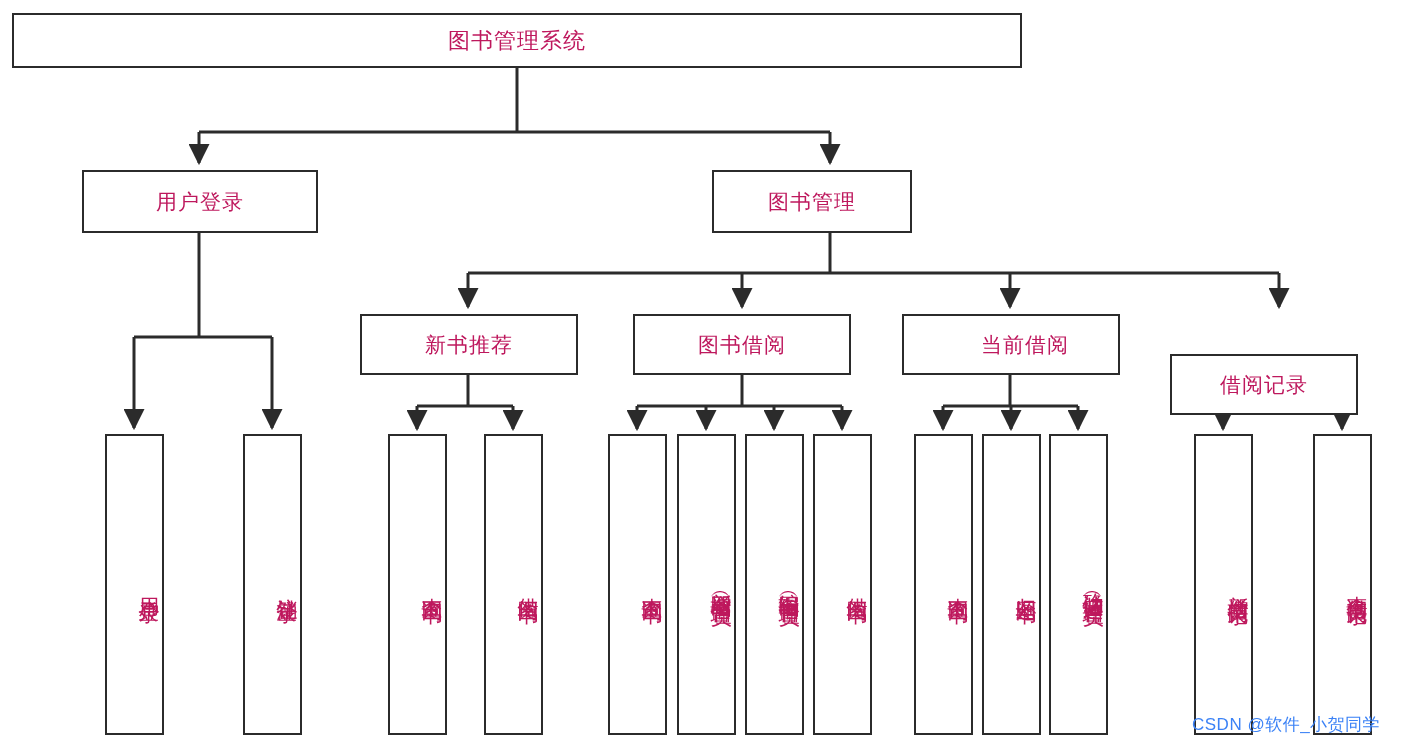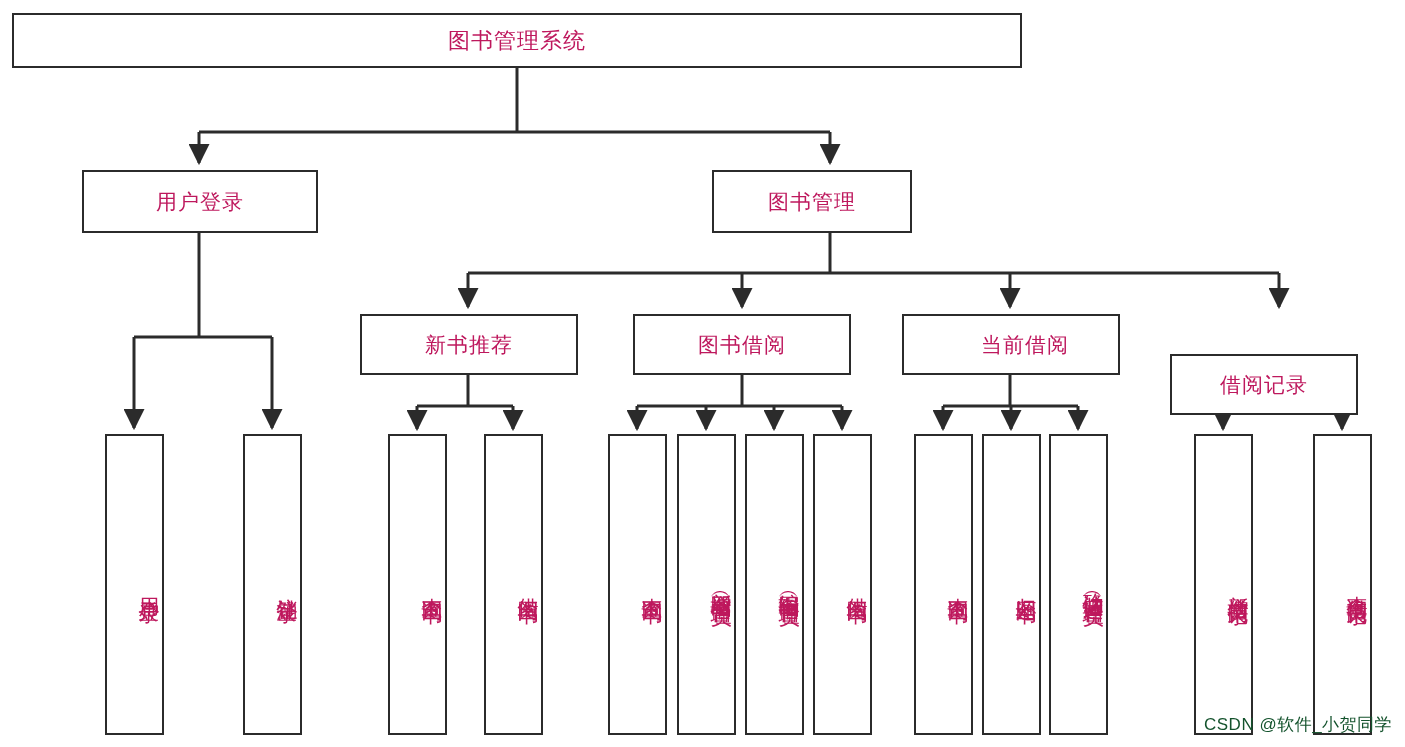--- a/index.html
+++ b/index.html
@@ -57,25 +57,24 @@
     max-height: 100%;
   }
   .node.title {
     font-size: 22px;
   }
   .watermark {
     position: absolute;
     left: 1192px;
     top: 713px;
     font-size: 17px;
-    color: #14532d;
+    color: #3b82f6;
     white-space: nowrap;
     letter-spacing: 0.5px;
     pointer-events: none;
-    margin-left: 12px;
   }
 </style>
 </head>
 <body>
 
 <div id="canvas">
 
   <svg id="edges" viewBox="0 0 1405 747" xmlns="http://www.w3.org/2000/svg">
     <defs>
       <marker id="arrow" viewBox="0 0 10 10" refX="9" refY="5" markerWidth="7" markerHeight="7" orient="auto-start-reverse">

